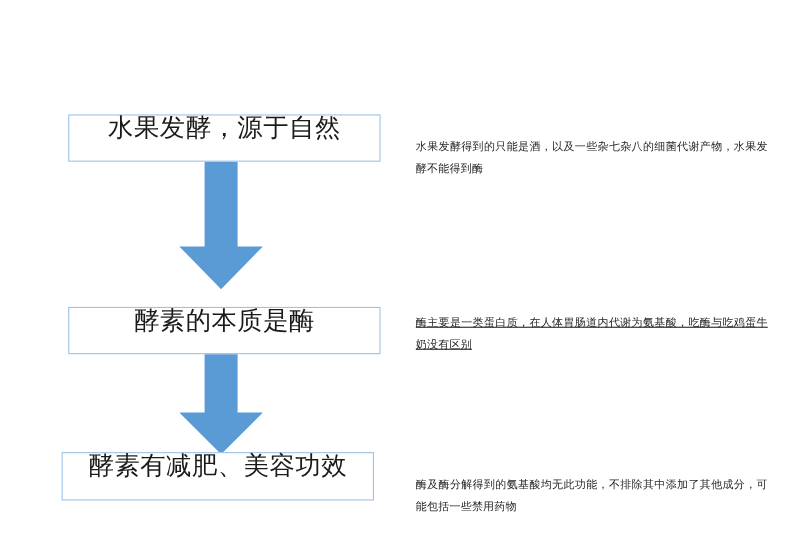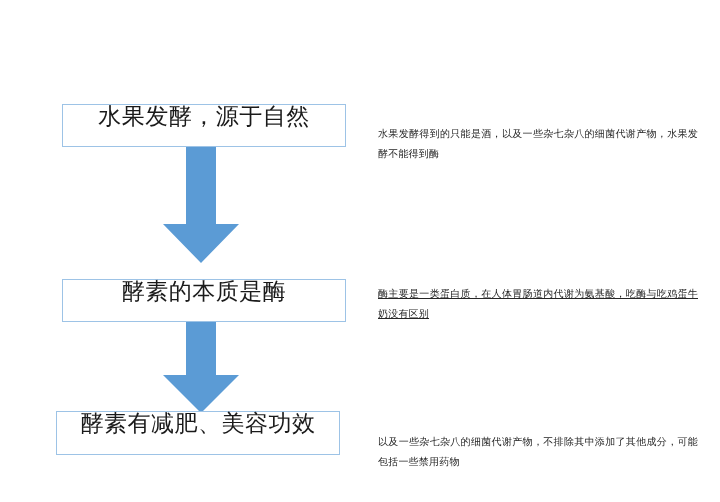--- a/index.html
+++ b/index.html
@@ -92,15 +92,15 @@
   <p class="note" id="note-2">酶主要是一类蛋白质，在人体胃肠道内代谢为氨基酸，吃酶与吃鸡蛋牛奶没有区别</p>
 
   <svg class="flow-arrow" id="arrow-2" viewBox="0 0 76 110" preserveAspectRatio="none">
     <polygon points="23,0 53,0 53,72 76,72 38,110 0,72 23,72" fill="#5B9BD5"></polygon>
   </svg>
 
   <div class="flow-box" id="box-3">
     <span class="flow-box-label">酵素有减肥、美容功效</span>
   </div>
 
-  <p class="note" id="note-3">以及一些杂七杂八的细菌代谢产物，不排除其中添加了其他成分，可能包括一些禁用药物</p>
+  <p class="note" id="note-3">酶及酶分解得到的氨基酸均无此功能，不排除其中添加了其他成分，可能包括一些禁用药物</p>
 
 </div>
 
 </body></html>

